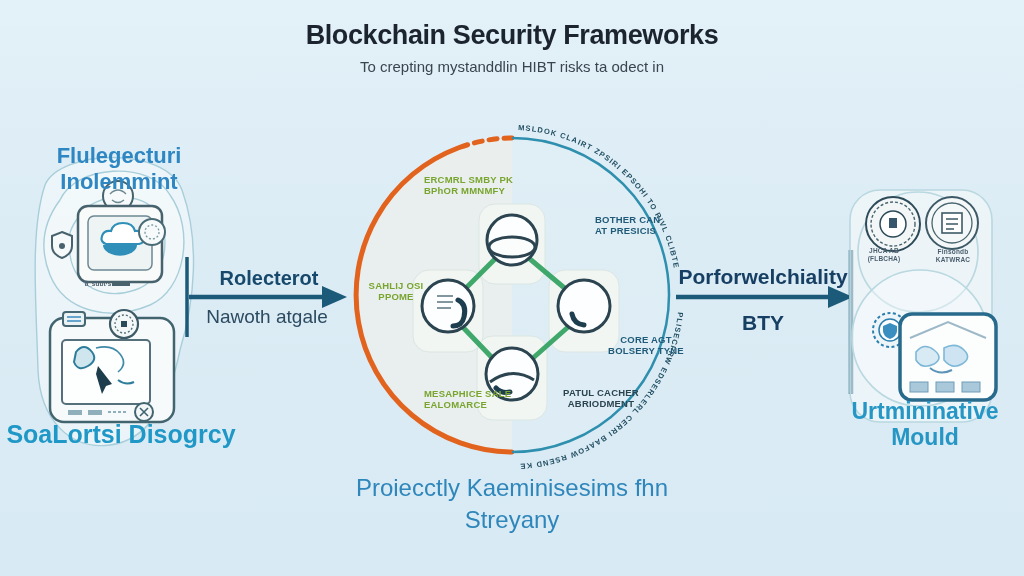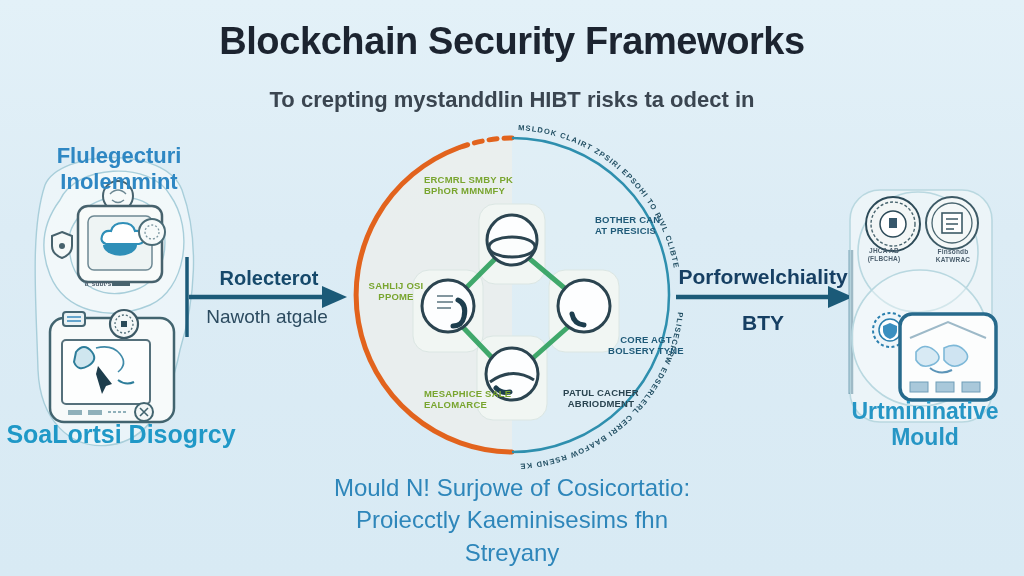--- a/index.html
+++ b/index.html
@@ -3,22 +3,22 @@
 <meta charset="utf-8">
 <style>
   html,body{margin:0;padding:0;}
   .canvas{
     position:relative;width:1024px;height:576px;overflow:hidden;
     background:linear-gradient(180deg,#e3f1f8 0%,#dcecf5 40%,#d8eaf4 100%);
     font-family:"Liberation Sans",sans-serif;
   }
   .abs{position:absolute;}
   .header{left:0;top:20px;width:100%;text-align:center;}
-  .title{font-size:38px;font-weight:800;color:#1c2430;letter-spacing:-0.4px;}
-  .subtitle{font-size:22px;color:#3a4550;line-height:1.32;margin-top:22px;font-weight:bold;}
+  .title{font-size:27px;font-weight:800;color:#1c2430;letter-spacing:-0.4px;}
+  .subtitle{font-size:15px;color:#3a4550;line-height:1.32;margin-top:6px;}
   .left-title{left:2px;top:143px;width:234px;text-align:center;font-size:22px;font-weight:600;color:#2e87c3;}
   .left-caption{left:0px;top:420px;width:242px;text-align:center;font-size:25px;font-weight:700;color:#1f98c7;}
   .tiny{font-size:6.5px;color:#4b5e6d;font-weight:700;line-height:1.25;text-align:center;letter-spacing:.2px;}
   .rol-top{left:200px;top:267px;width:138px;text-align:center;font-size:20px;font-weight:700;color:#16496b;}
   .rol-bottom{left:192px;top:306px;width:150px;text-align:center;font-size:19px;color:#2c4b60;}
   .por-top{left:678px;top:265px;width:170px;text-align:center;font-size:21px;font-weight:700;color:#163f63;}
   .por-bottom{left:678px;top:311px;width:170px;text-align:center;font-size:21px;font-weight:700;color:#163f63;}
   .right-title{left:836px;top:126px;width:184px;text-align:center;font-size:21px;font-weight:600;color:#3b8cc4;line-height:1.2;}
   .right-caption{left:836px;top:398px;width:178px;text-align:center;font-size:23px;font-weight:600;color:#2696c5;line-height:1.15;}
   .footer{left:262px;top:472px;width:500px;text-align:center;font-size:24px;color:#2e86ba;line-height:1.35;}
@@ -230,18 +230,17 @@
     <div>Finsondb</div>
     <div>KATWRAC</div>
   </div>
 
   <div class="abs right-caption">
     <div>Urtmininative</div>
     <div>Mould</div>
   </div>
 
   <div class="abs footer">
-    <div>Mould N! Surjowe of Cosicortatio:</div>
     <div>Proiecctly Kaeminisesims fhn</div>
     <div>Streyany</div>
   </div>
 
 </div>
 
 </body></html>

